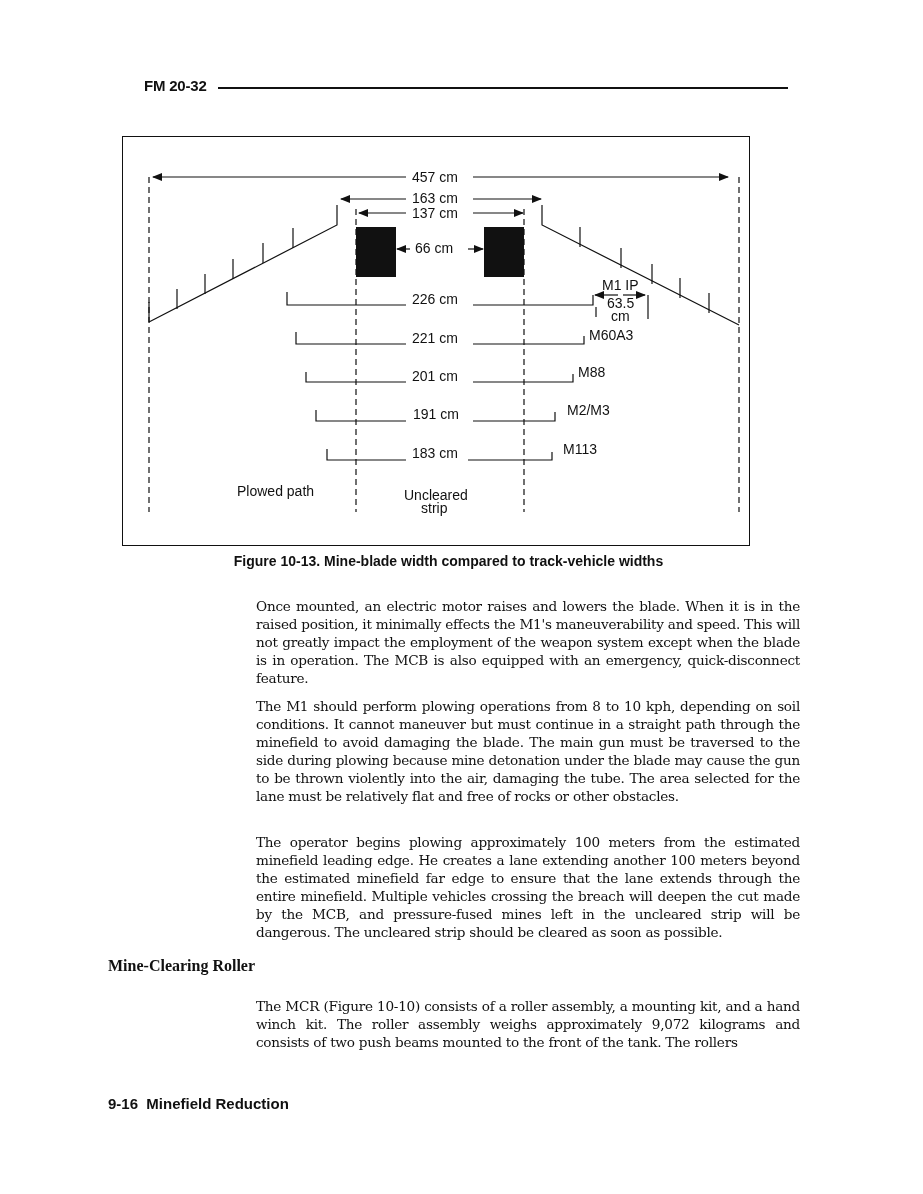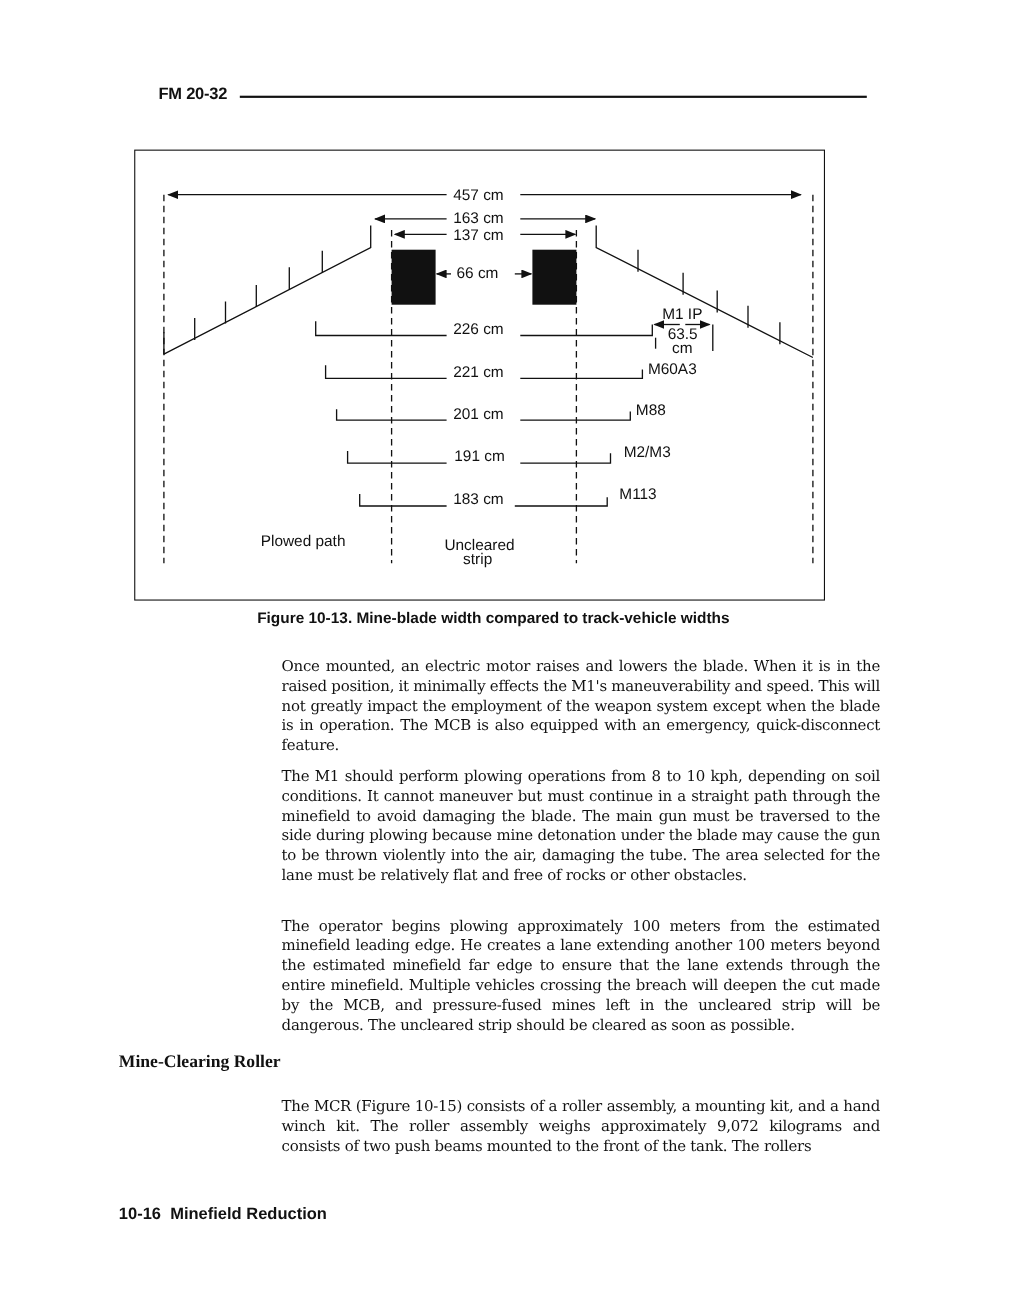--- a/index.html
+++ b/index.html
@@ -112,15 +112,15 @@
   </svg>
 </div>
 
 <div class="fig-caption"><span>Figure 10-13. Mine-blade width compared to track-vehicle widths</span></div>
 
 <p class="body-text" style="top:585px;">Once mounted, an electric motor raises and lowers the blade. When it is in the raised position, it minimally effects the M1's maneuverability and speed. This will not greatly impact the employment of the weapon system except when the blade is in operation. The MCB is also equipped with an emergency, quick-disconnect feature.</p>
 <p class="body-text" style="top:685px;">The M1 should perform plowing operations from 8 to 10 kph, depending on soil conditions. It cannot maneuver but must continue in a straight path through the minefield to avoid damaging the blade. The main gun must be traversed to the side during plowing because mine detonation under the blade may cause the gun to be thrown violently into the air, damaging the tube. The area selected for the lane must be relatively flat and free of rocks or other obstacles.</p>
 <p class="body-text" style="top:821px;">The operator begins plowing approximately 100 meters from the estimated minefield leading edge. He creates a lane extending another 100 meters beyond the estimated minefield far edge to ensure that the lane extends through the entire minefield. Multiple vehicles crossing the breach will deepen the cut made by the MCB, and pressure-fused mines left in the uncleared strip will be dangerous. The uncleared strip should be cleared as soon as possible.</p>
 
 <h3 class="section-heading">Mine-Clearing Roller</h3>
-<p class="body-text" style="top:985px;">The MCR (Figure 10-15) consists of a roller assembly, a mounting kit, and a hand winch kit. The roller assembly weighs approximately 9,072 kilograms and consists of two push beams mounted to the front of the tank. The rollers</p>
+<p class="body-text" style="top:985px;">The MCR (Figure 10-10) consists of a roller assembly, a mounting kit, and a hand winch kit. The roller assembly weighs approximately 9,072 kilograms and consists of two push beams mounted to the front of the tank. The rollers</p>
 
-<div class="footer" style="white-space:pre;">10-16  Minefield Reduction</div>
+<div class="footer" style="white-space:pre;">9-16  Minefield Reduction</div>
 
 </body></html>

